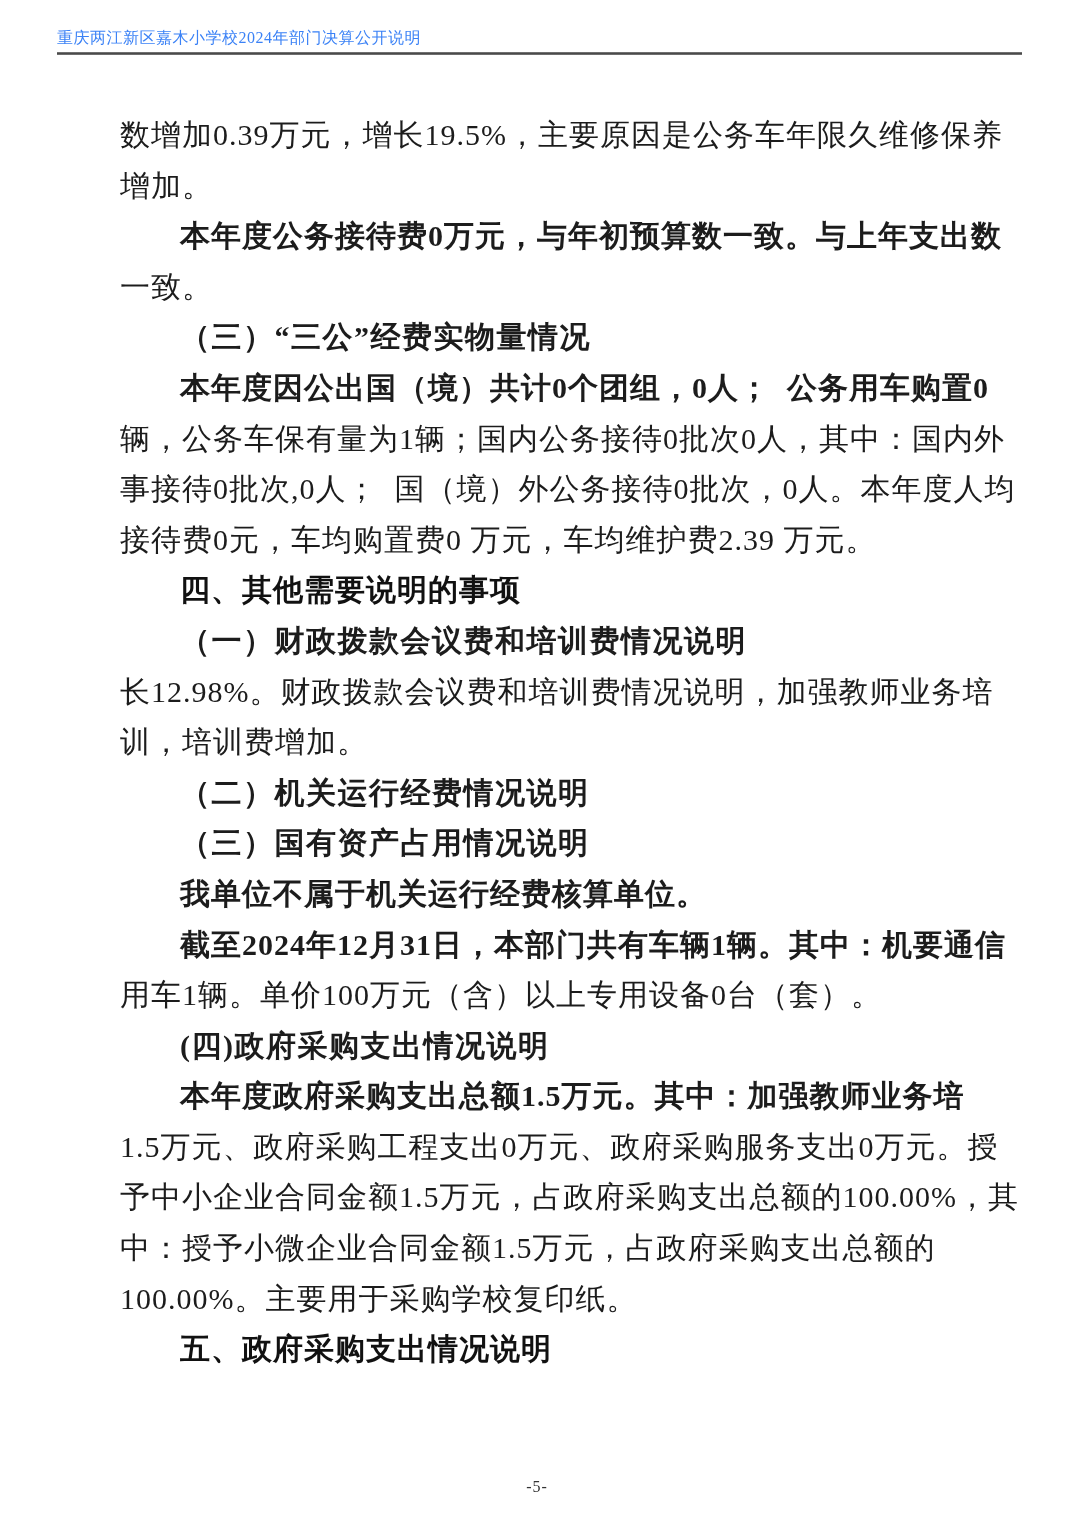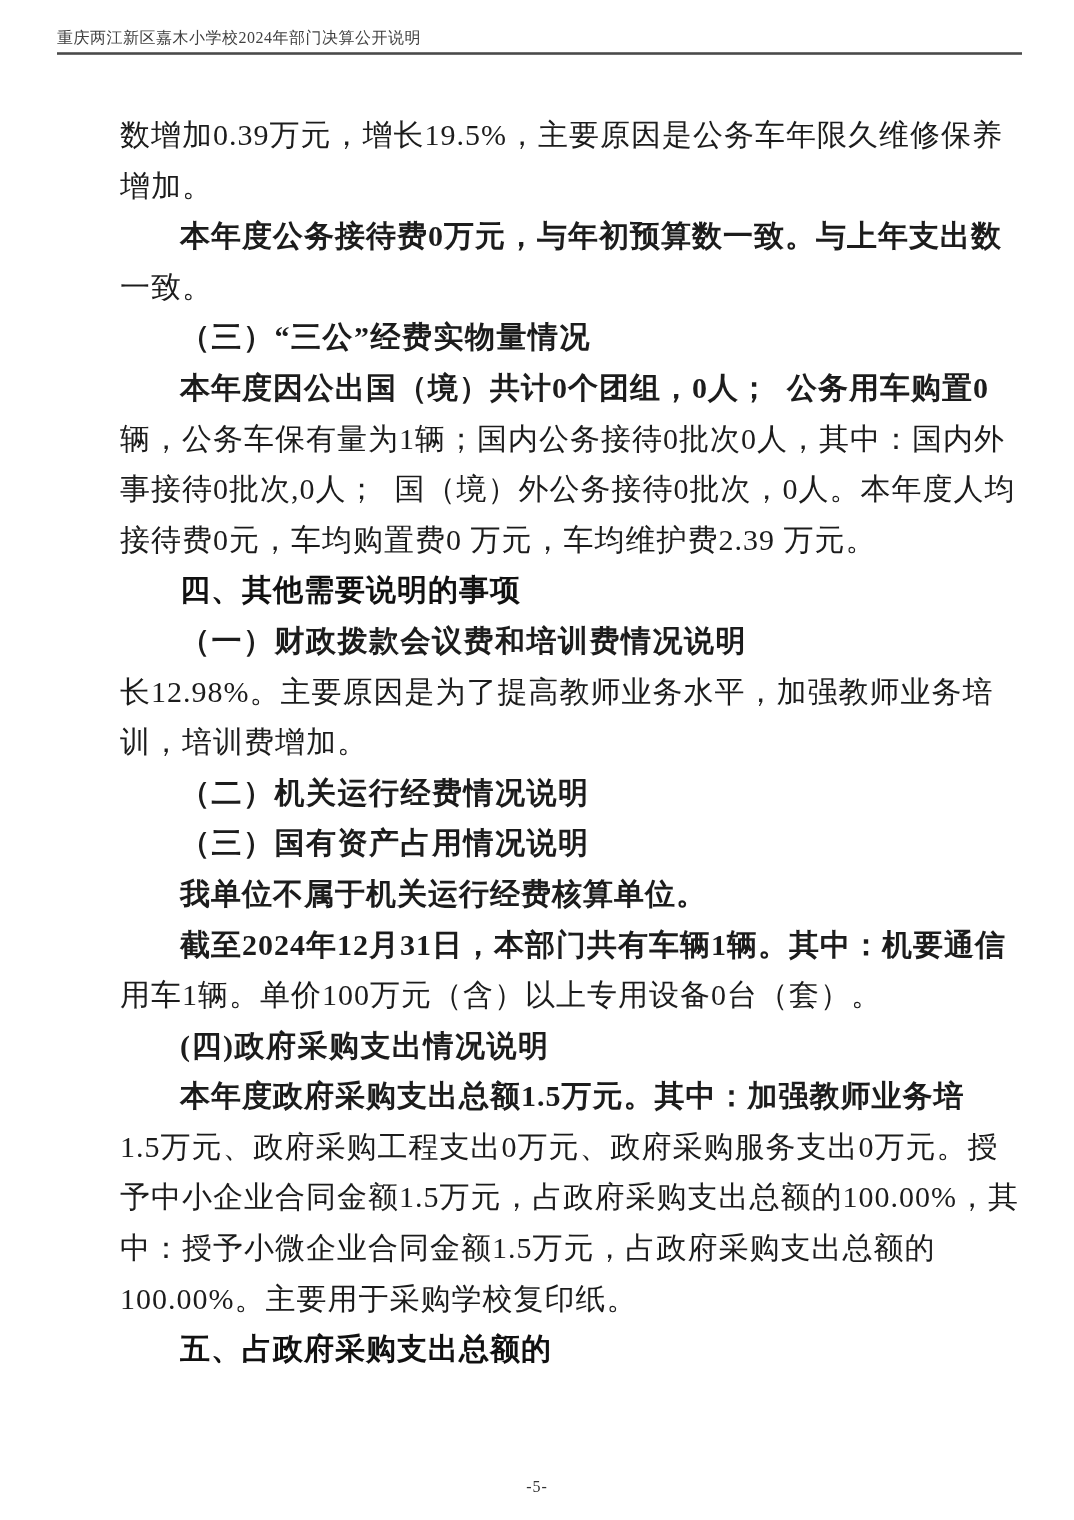--- a/index.html
+++ b/index.html
@@ -23,21 +23,21 @@
     left: 0;
     width: 100%;
     height: 60px;
   }
   .header-title {
     position: absolute;
     top: 28px;
     left: 57px;
     font-size: 16px;
     letter-spacing: 0.5px;
-    color: #404040;
+    color: #3b82f6;
     white-space: pre;
   }
   .header-rule {
     position: absolute;
     top: 52px;
     left: 57px;
     width: 965px;
     height: 3px;
     background: linear-gradient(#8a8a8a, #4a4a4a 40%, #4a4a4a 70%, #9a9a9a);
   }
@@ -98,33 +98,33 @@
     <div class="line body">增加。</div>
     <div class="line body indent">本年度公务接待费0万元，与年初预算数一致。与上年支出数</div>
     <div class="line body">一致。</div>
     <div class="line sub indent">（三）“三公”经费实物量情况</div>
     <div class="line body indent">本年度因公出国（境）共计0个团组，0人；  公务用车购置0</div>
     <div class="line body">辆，公务车保有量为1辆；国内公务接待0批次0人，其中：国内外</div>
     <div class="line body">事接待0批次,0人；  国（境）外公务接待0批次，0人。本年度人均</div>
     <div class="line body">接待费0元，车均购置费0 万元，车均维护费2.39 万元。</div>
     <div class="line h1 indent">四、其他需要说明的事项</div>
     <div class="line sub indent">（一）财政拨款会议费和培训费情况说明</div>
-    <div class="line body">长12.98%。主要原因是为了提高教师业务水平，加强教师业务培</div>
+    <div class="line body">长12.98%。财政拨款会议费和培训费情况说明，加强教师业务培</div>
     <div class="line body">训，培训费增加。</div>
     <div class="line sub indent">（二）机关运行经费情况说明</div>
     <div class="line sub indent">（三）国有资产占用情况说明</div>
     <div class="line body indent">我单位不属于机关运行经费核算单位。</div>
     <div class="line body indent">截至2024年12月31日，本部门共有车辆1辆。其中：机要通信</div>
     <div class="line body">用车1辆。单价100万元（含）以上专用设备0台（套）。</div>
     <div class="line sub indent">(四)政府采购支出情况说明</div>
     <div class="line body indent">本年度政府采购支出总额1.5万元。其中：加强教师业务培</div>
     <div class="line body">1.5万元、政府采购工程支出0万元、政府采购服务支出0万元。授</div>
     <div class="line body">予中小企业合同金额1.5万元，占政府采购支出总额的100.00%，其</div>
     <div class="line body">中：授予小微企业合同金额1.5万元，占政府采购支出总额的</div>
     <div class="line body">100.00%。主要用于采购学校复印纸。</div>
-    <div class="line h1 indent">五、占政府采购支出总额的</div>
+    <div class="line h1 indent">五、政府采购支出情况说明</div>
   </div>
 
   <div class="doc-footer">
     <span class="page-number">-5-</span>
   </div>
 
 </div>
 
 </body></html>

